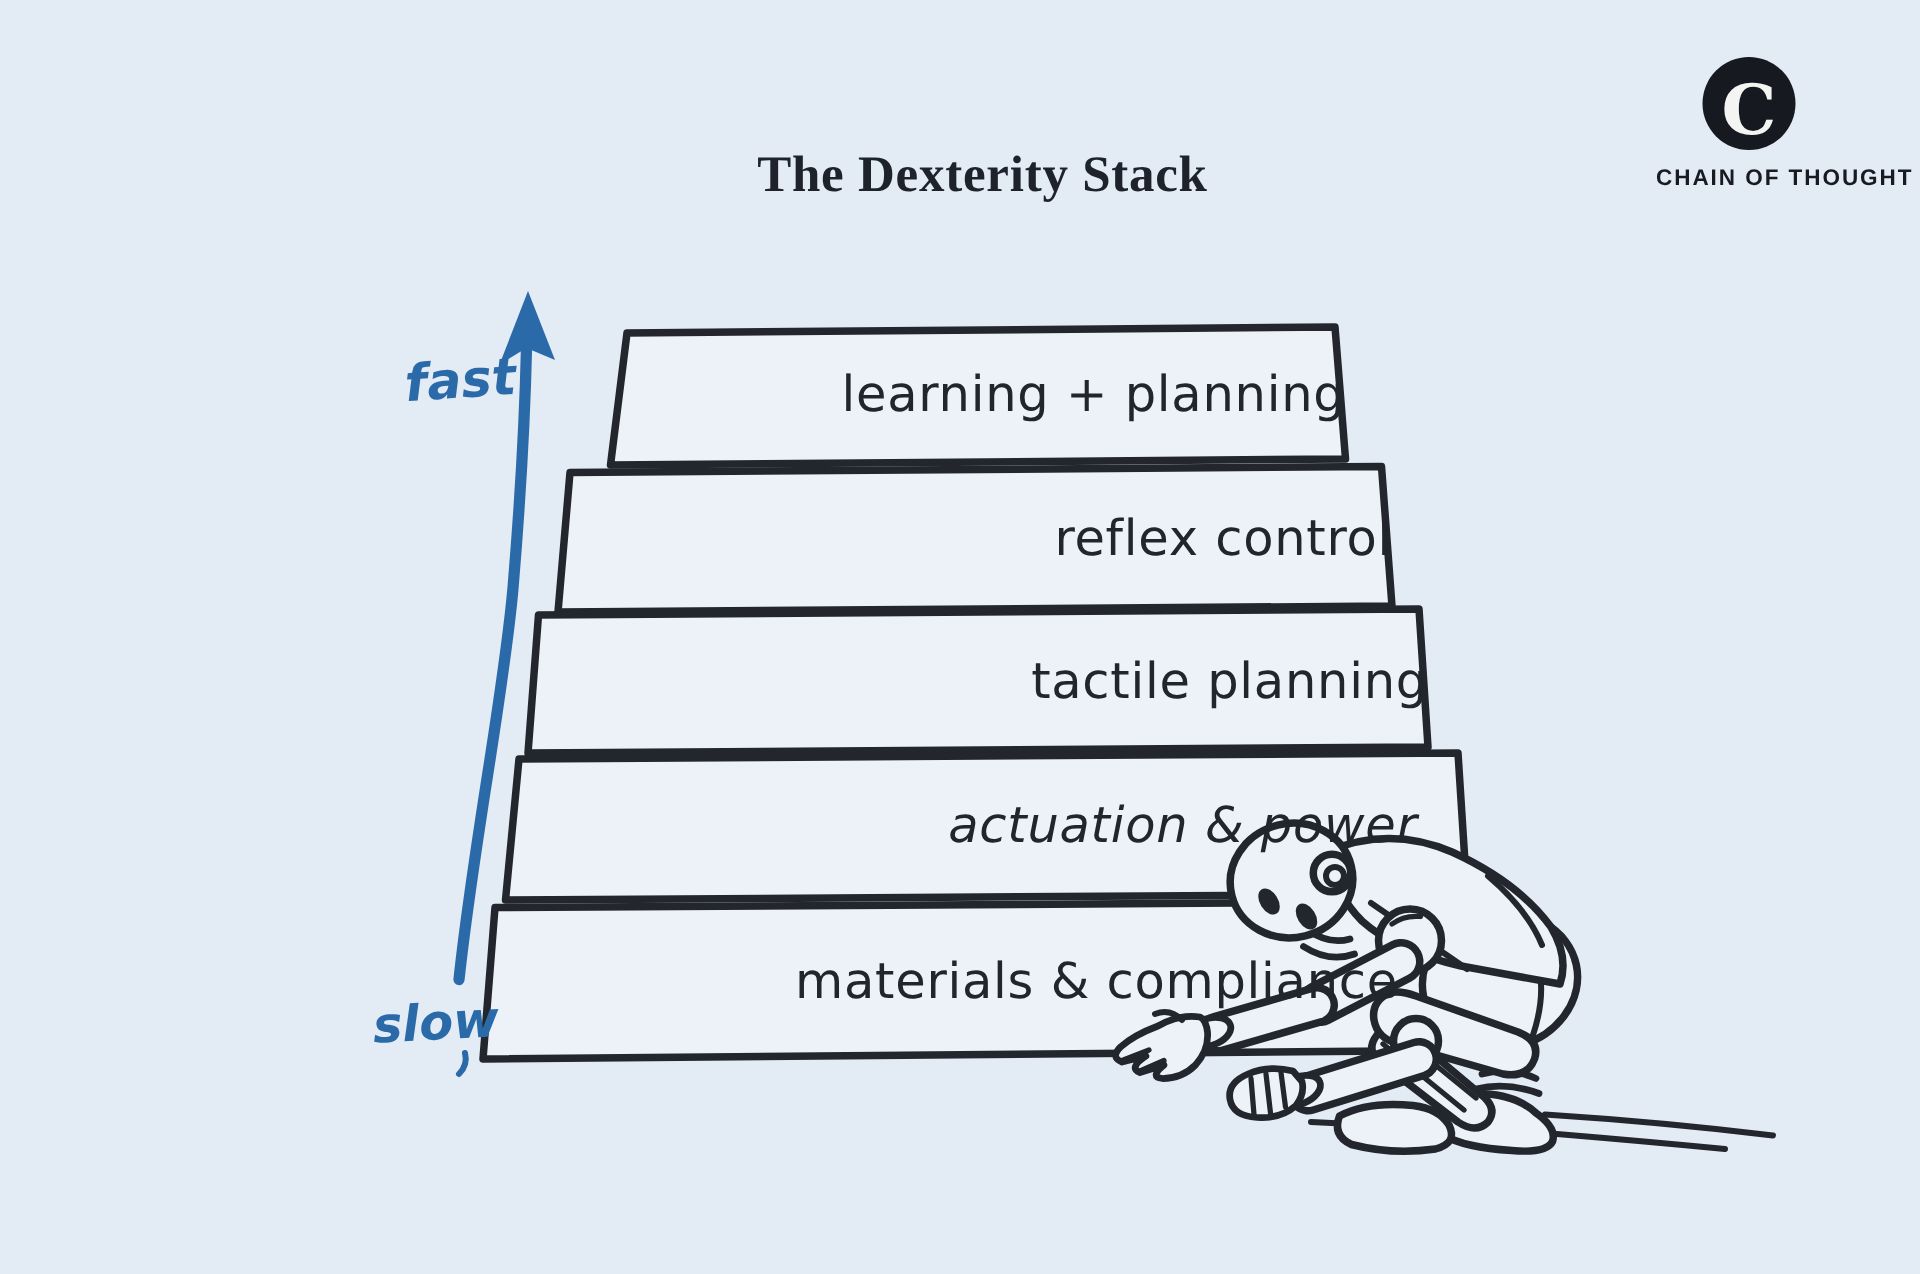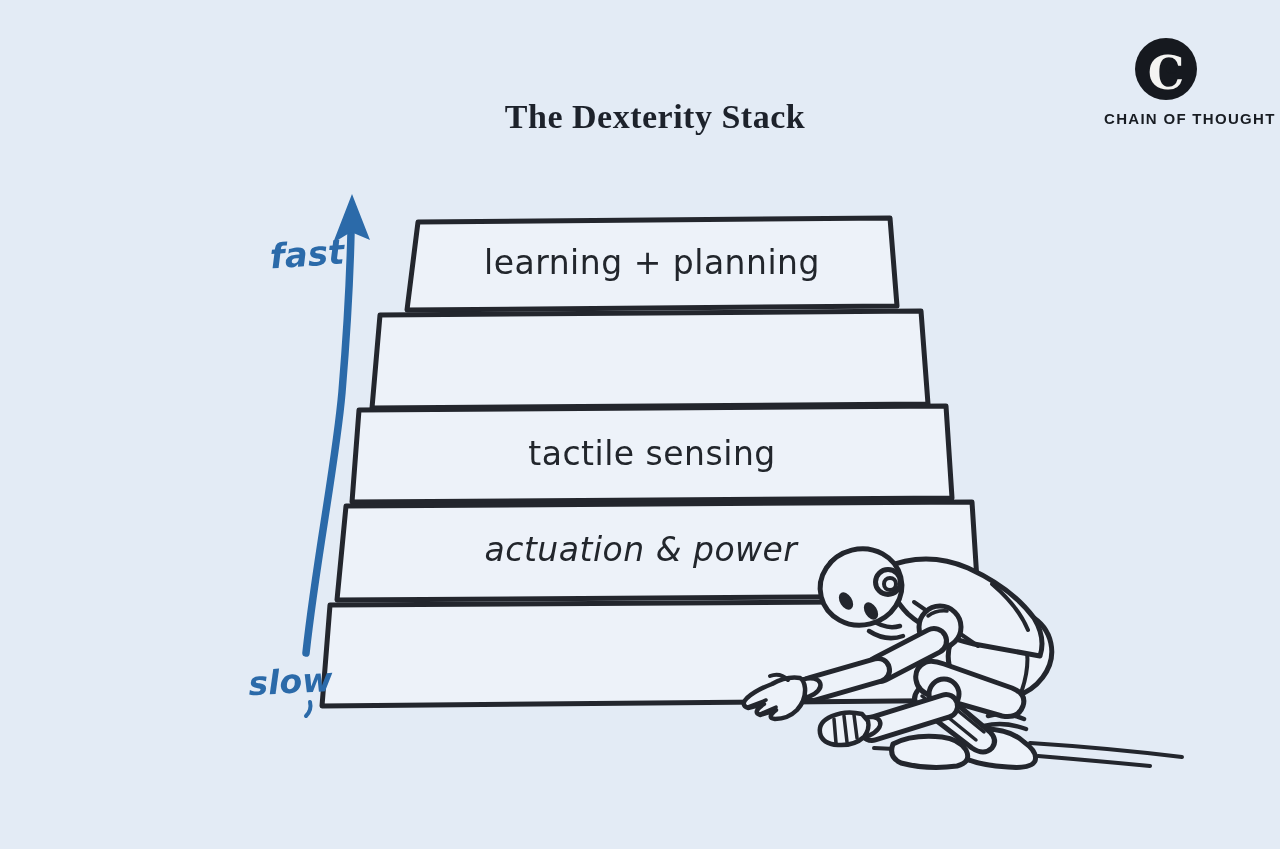--- a/index.html
+++ b/index.html
@@ -14,21 +14,21 @@
     position:absolute;top:98px;left:340px;width:630px;
     text-align:center;
     font-family:"Liberation Serif",serif;
     font-weight:700;
     font-size:34px;
     letter-spacing:0.5px;
     color:#1d222b;
   }
   .layer-label{
     position:absolute;
-    text-align:center;
+    text-align:right;
     font-size:33px;
     color:#22262c;
     letter-spacing:0.5px;
   }
   .ll-1{top:243px;left:407px;width:490px;}
   .ll-2{top:339px;left:372px;width:556px;}
   .ll-3{top:434px;left:352px;width:600px;}
   .ll-4{top:530px;left:337px;width:608px;font-style:italic;}
   .ll-5{top:634px;left:322px;width:610px;}
   .axis-label{
@@ -159,22 +159,24 @@
       <path d="M854 715 L857 738" stroke-width="3.5"></path>
     </g>
   </svg>
 
   <div class="title">The Dexterity Stack</div>
 
   <div class="axis-label fast">fast</div>
   <div class="axis-label slow">slow</div>
 
   <div class="layer-label ll-1">learning + planning</div>
-  <div class="layer-label ll-3">tactile sensing</div>
+  <div class="layer-label ll-2">reflex control</div>
+  <div class="layer-label ll-3">tactile planning</div>
   <div class="layer-label ll-4">actuation &amp; power</div>
+  <div class="layer-label ll-5">materials &amp; compliance</div>
 
   <div class="logo">
     <div class="logo-circle">
       <div class="logo-monogram">C</div>
       <div class="logo-monogram-small">c</div>
     </div>
     <div class="logo-caption">CHAIN OF THOUGHT</div>
   </div>
 
 </div>

